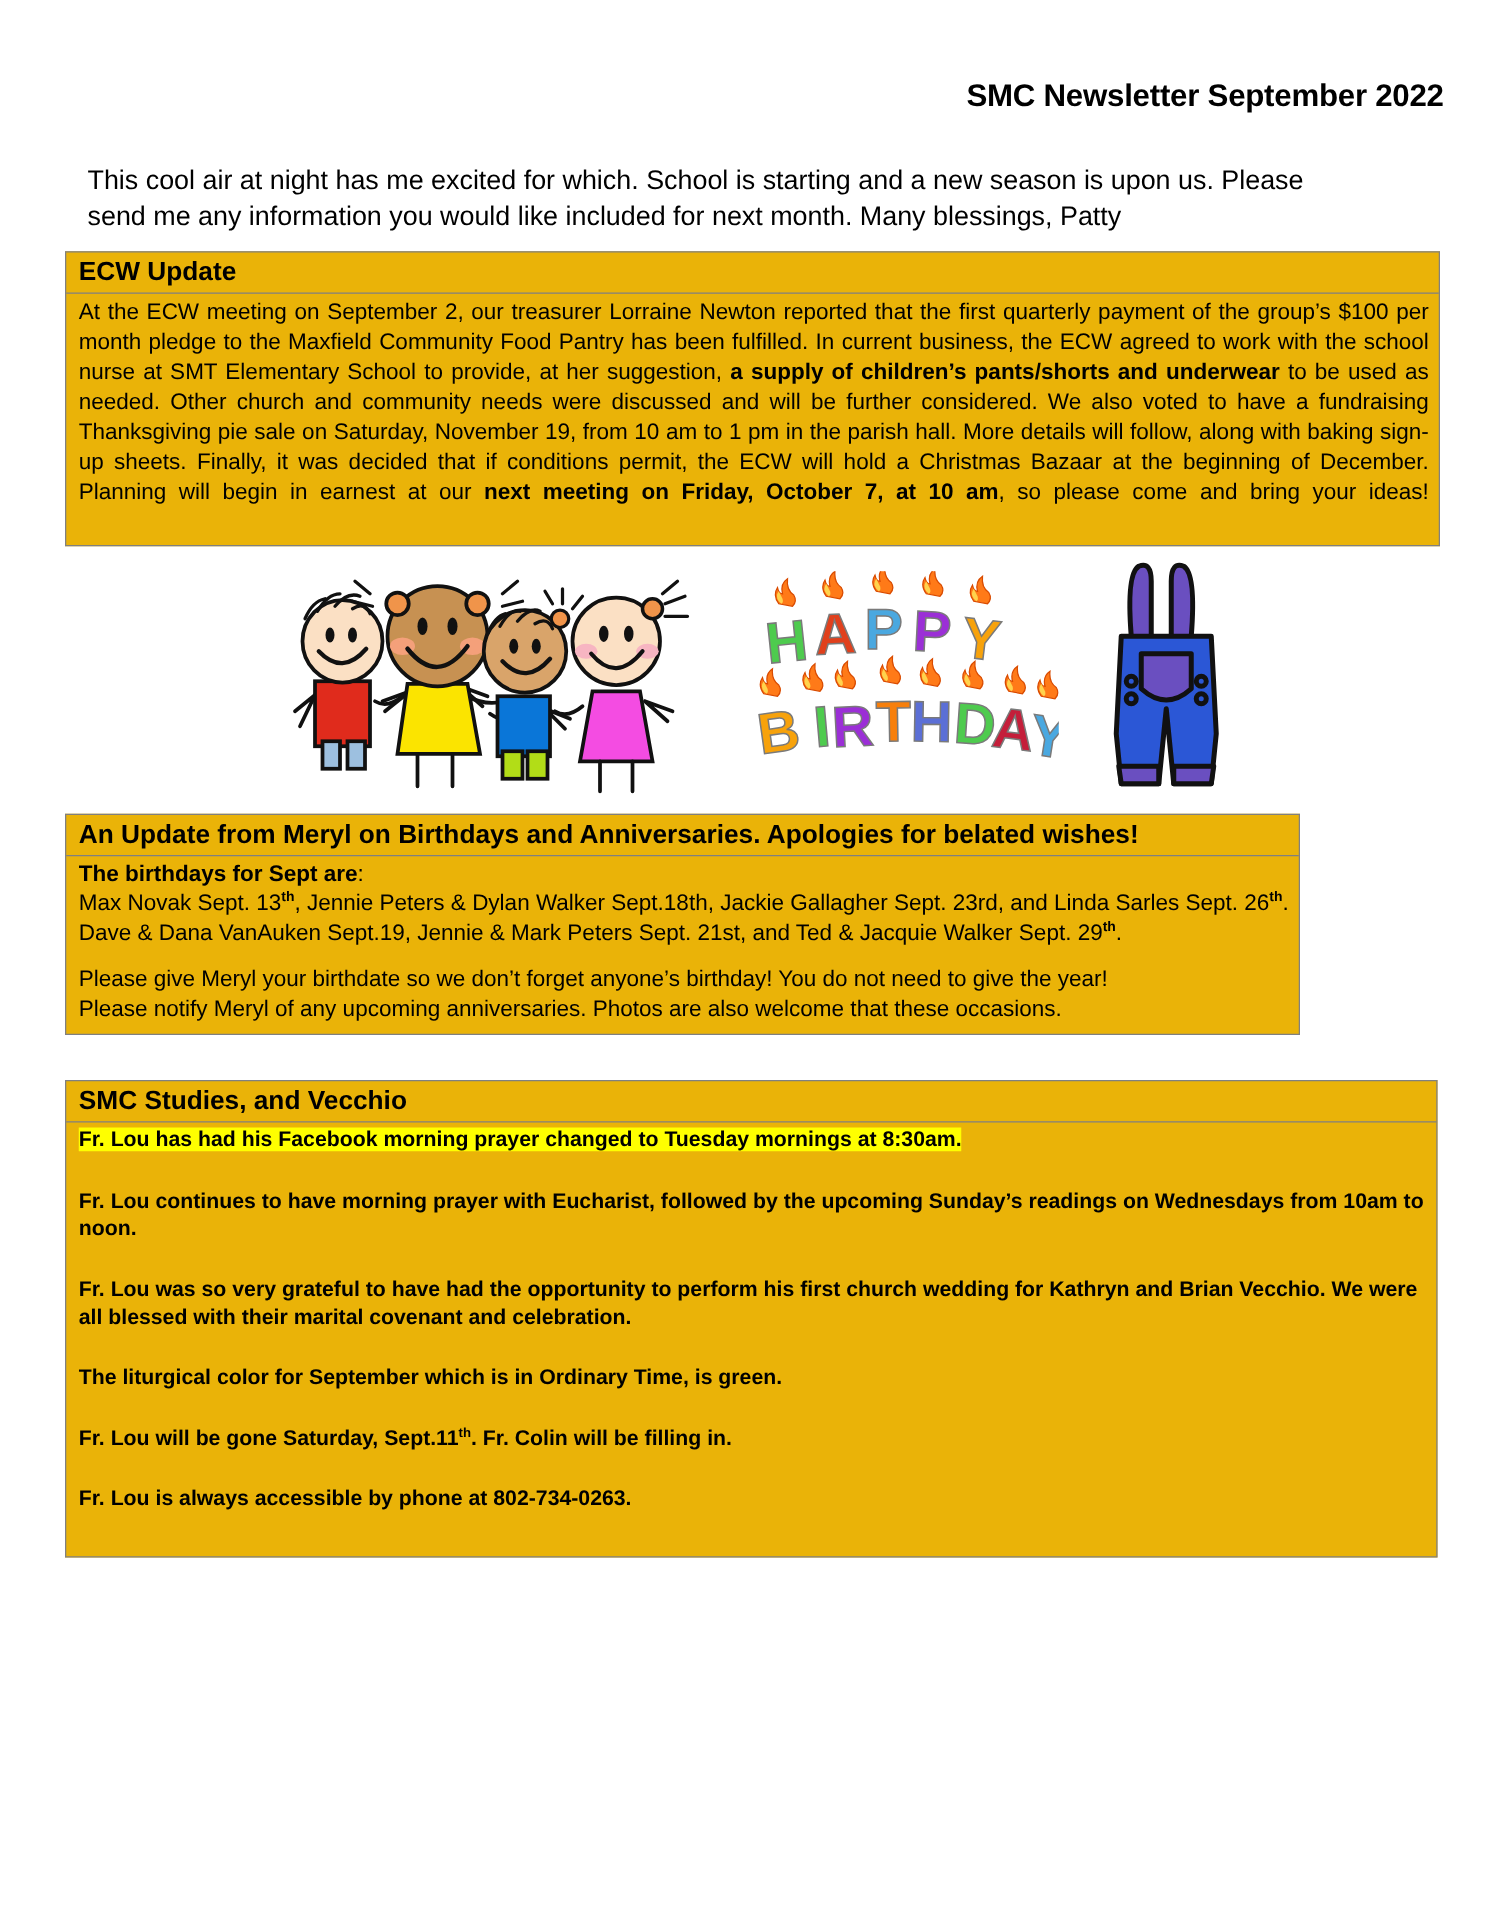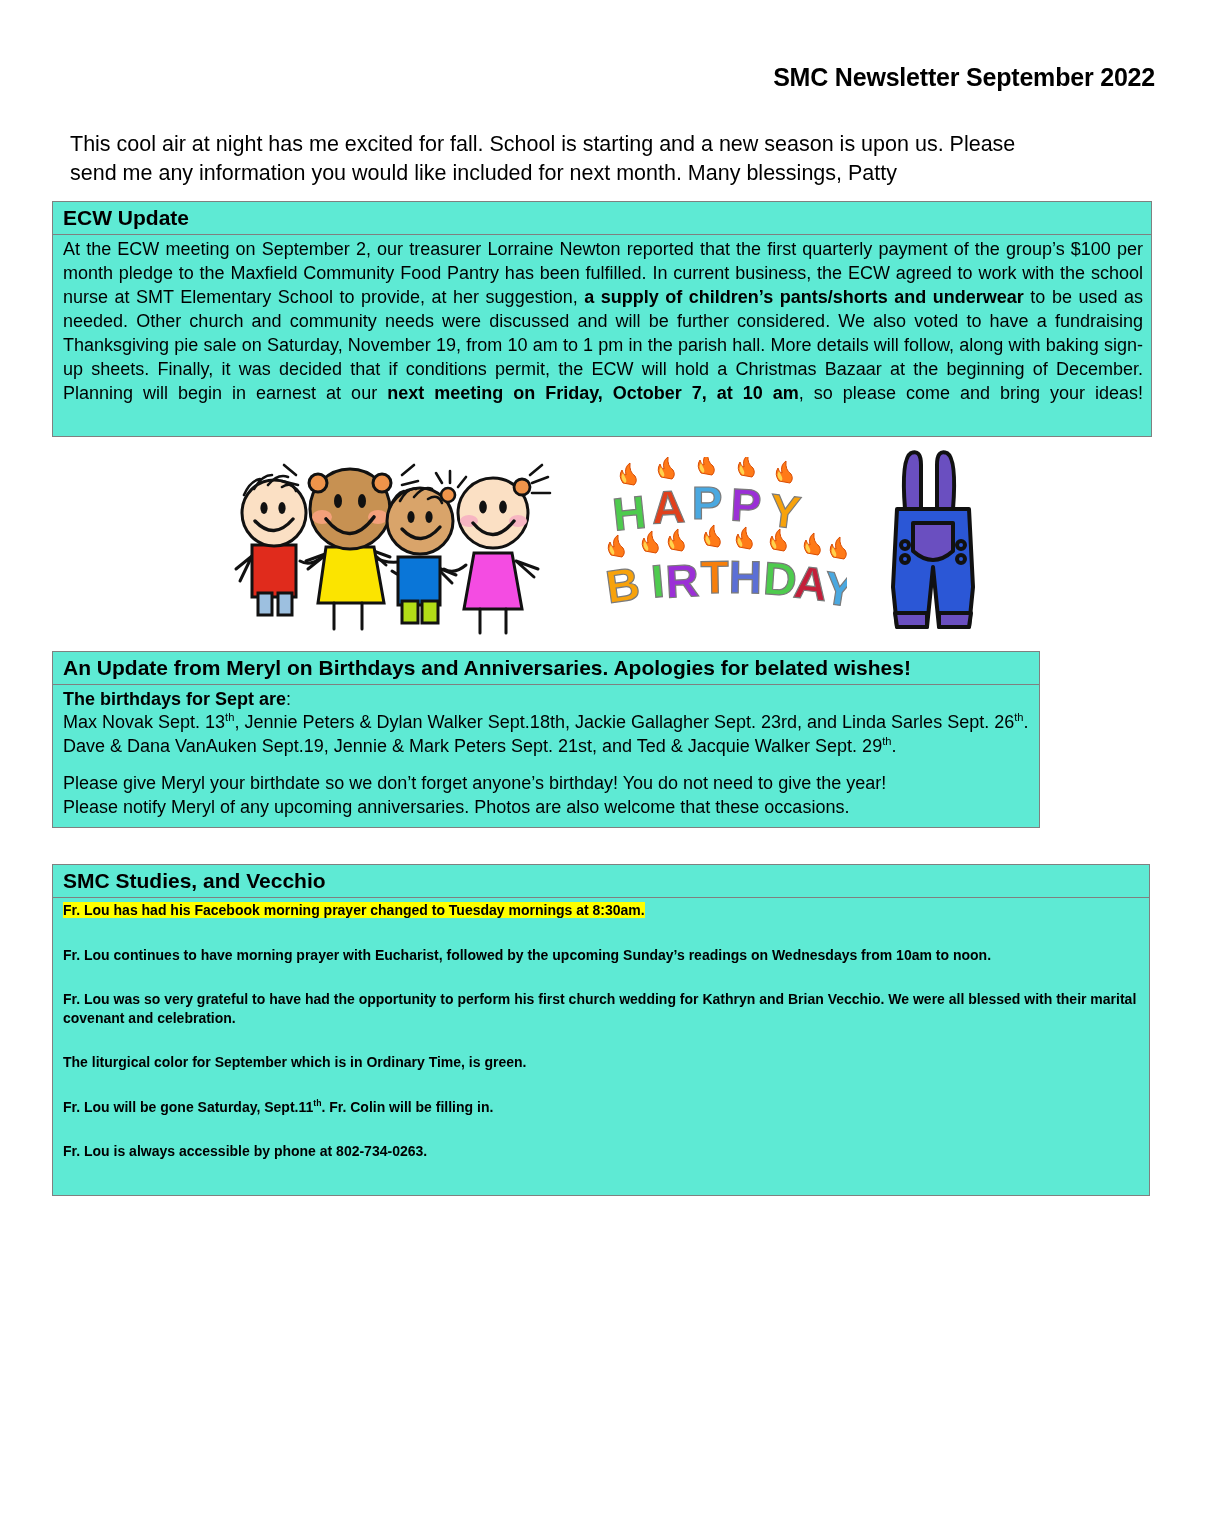--- a/index.html
+++ b/index.html
@@ -42,21 +42,21 @@
     text-justify: inter-word;
     padding: 0 8px 0 18px;
   }
   .intro .l1 { display:block; }
   .intro .l2 { display:block; }
 
   
   .box {
     border: 1px solid #808080;
     box-sizing: border-box;
-    background: #5eead4;
+    background: #eab308;
   }
   .box-head {
     border-bottom: 1px solid #808080;
     font-size: 21px;
     font-weight: bold;
     padding: 3px 0 4px 10px;
     line-height: 1.2;
   }
   .box-body {
     padding: 2px 8px 6px 10px;
@@ -104,49 +104,50 @@
   #bday-box .gap { height: 14px; }
 
   
   #studies-box {
     margin-top: 36px;
     width: 1098px;
   }
   #studies-box .box-body {
     padding: 3px 8px 34px 10px;
     font-weight: bold;
-    font-size: 14px;
+    font-size: 17px;
   }
   #studies-box .para {
     margin: 0;
     line-height: 1.32;
   }
   #studies-box .spacer { height: 26px; }
   .hl {
     background: #ffff00;
     box-decoration-break: clone;
     -webkit-box-decoration-break: clone;
   }
 
   sup {
     font-size: 0.62em;
     vertical-align: super;
     line-height: 0;
+    font-weight: bold;
   }
   b, .b { font-weight: bold; }
 </style>
 </head>
 <body>
 
 <div class="page">
 
   <div class="doc-title">SMC Newsletter September 2022</div>
 
   <div class="intro">
-    <span class="l1">This cool air at night has me excited for fall. School is starting and a new season is upon us.  Please</span>
+    <span class="l1">This cool air at night has me excited for which. School is starting and a new season is upon us.  Please</span>
     <span class="l2">send me any information you would like included for next month. Many blessings, Patty</span>
   </div>
 
   <div class="box" id="ecw-box">
     <div class="box-head">ECW Update</div>
     <div class="box-body">
       <p><span>At the ECW meeting on September 2, our treasurer Lorraine Newton reported that the first quarterly payment of the group’s $100 per month pledge to the Maxfield Community Food Pantry has been fulfilled. In current business, the ECW agreed to work with the school nurse at SMT Elementary School to provide, at her suggestion, </span><b>a supply of children’s pants/shorts and underwear</b><span> to be used as needed. Other church and community needs were discussed and will be further considered. We also voted to have a fundraising Thanksgiving pie sale on Saturday, November 19, from 10 am to 1 pm in the parish hall. More details will follow, along with baking sign-up sheets. Finally, it was decided that if conditions permit, the ECW will hold a Christmas Bazaar at the beginning of December. Planning will begin in earnest at our </span><b>next meeting on Friday, October 7, at 10 am</b><span>, so please come and bring your ideas!</span></p>
     </div>
   </div>
 

